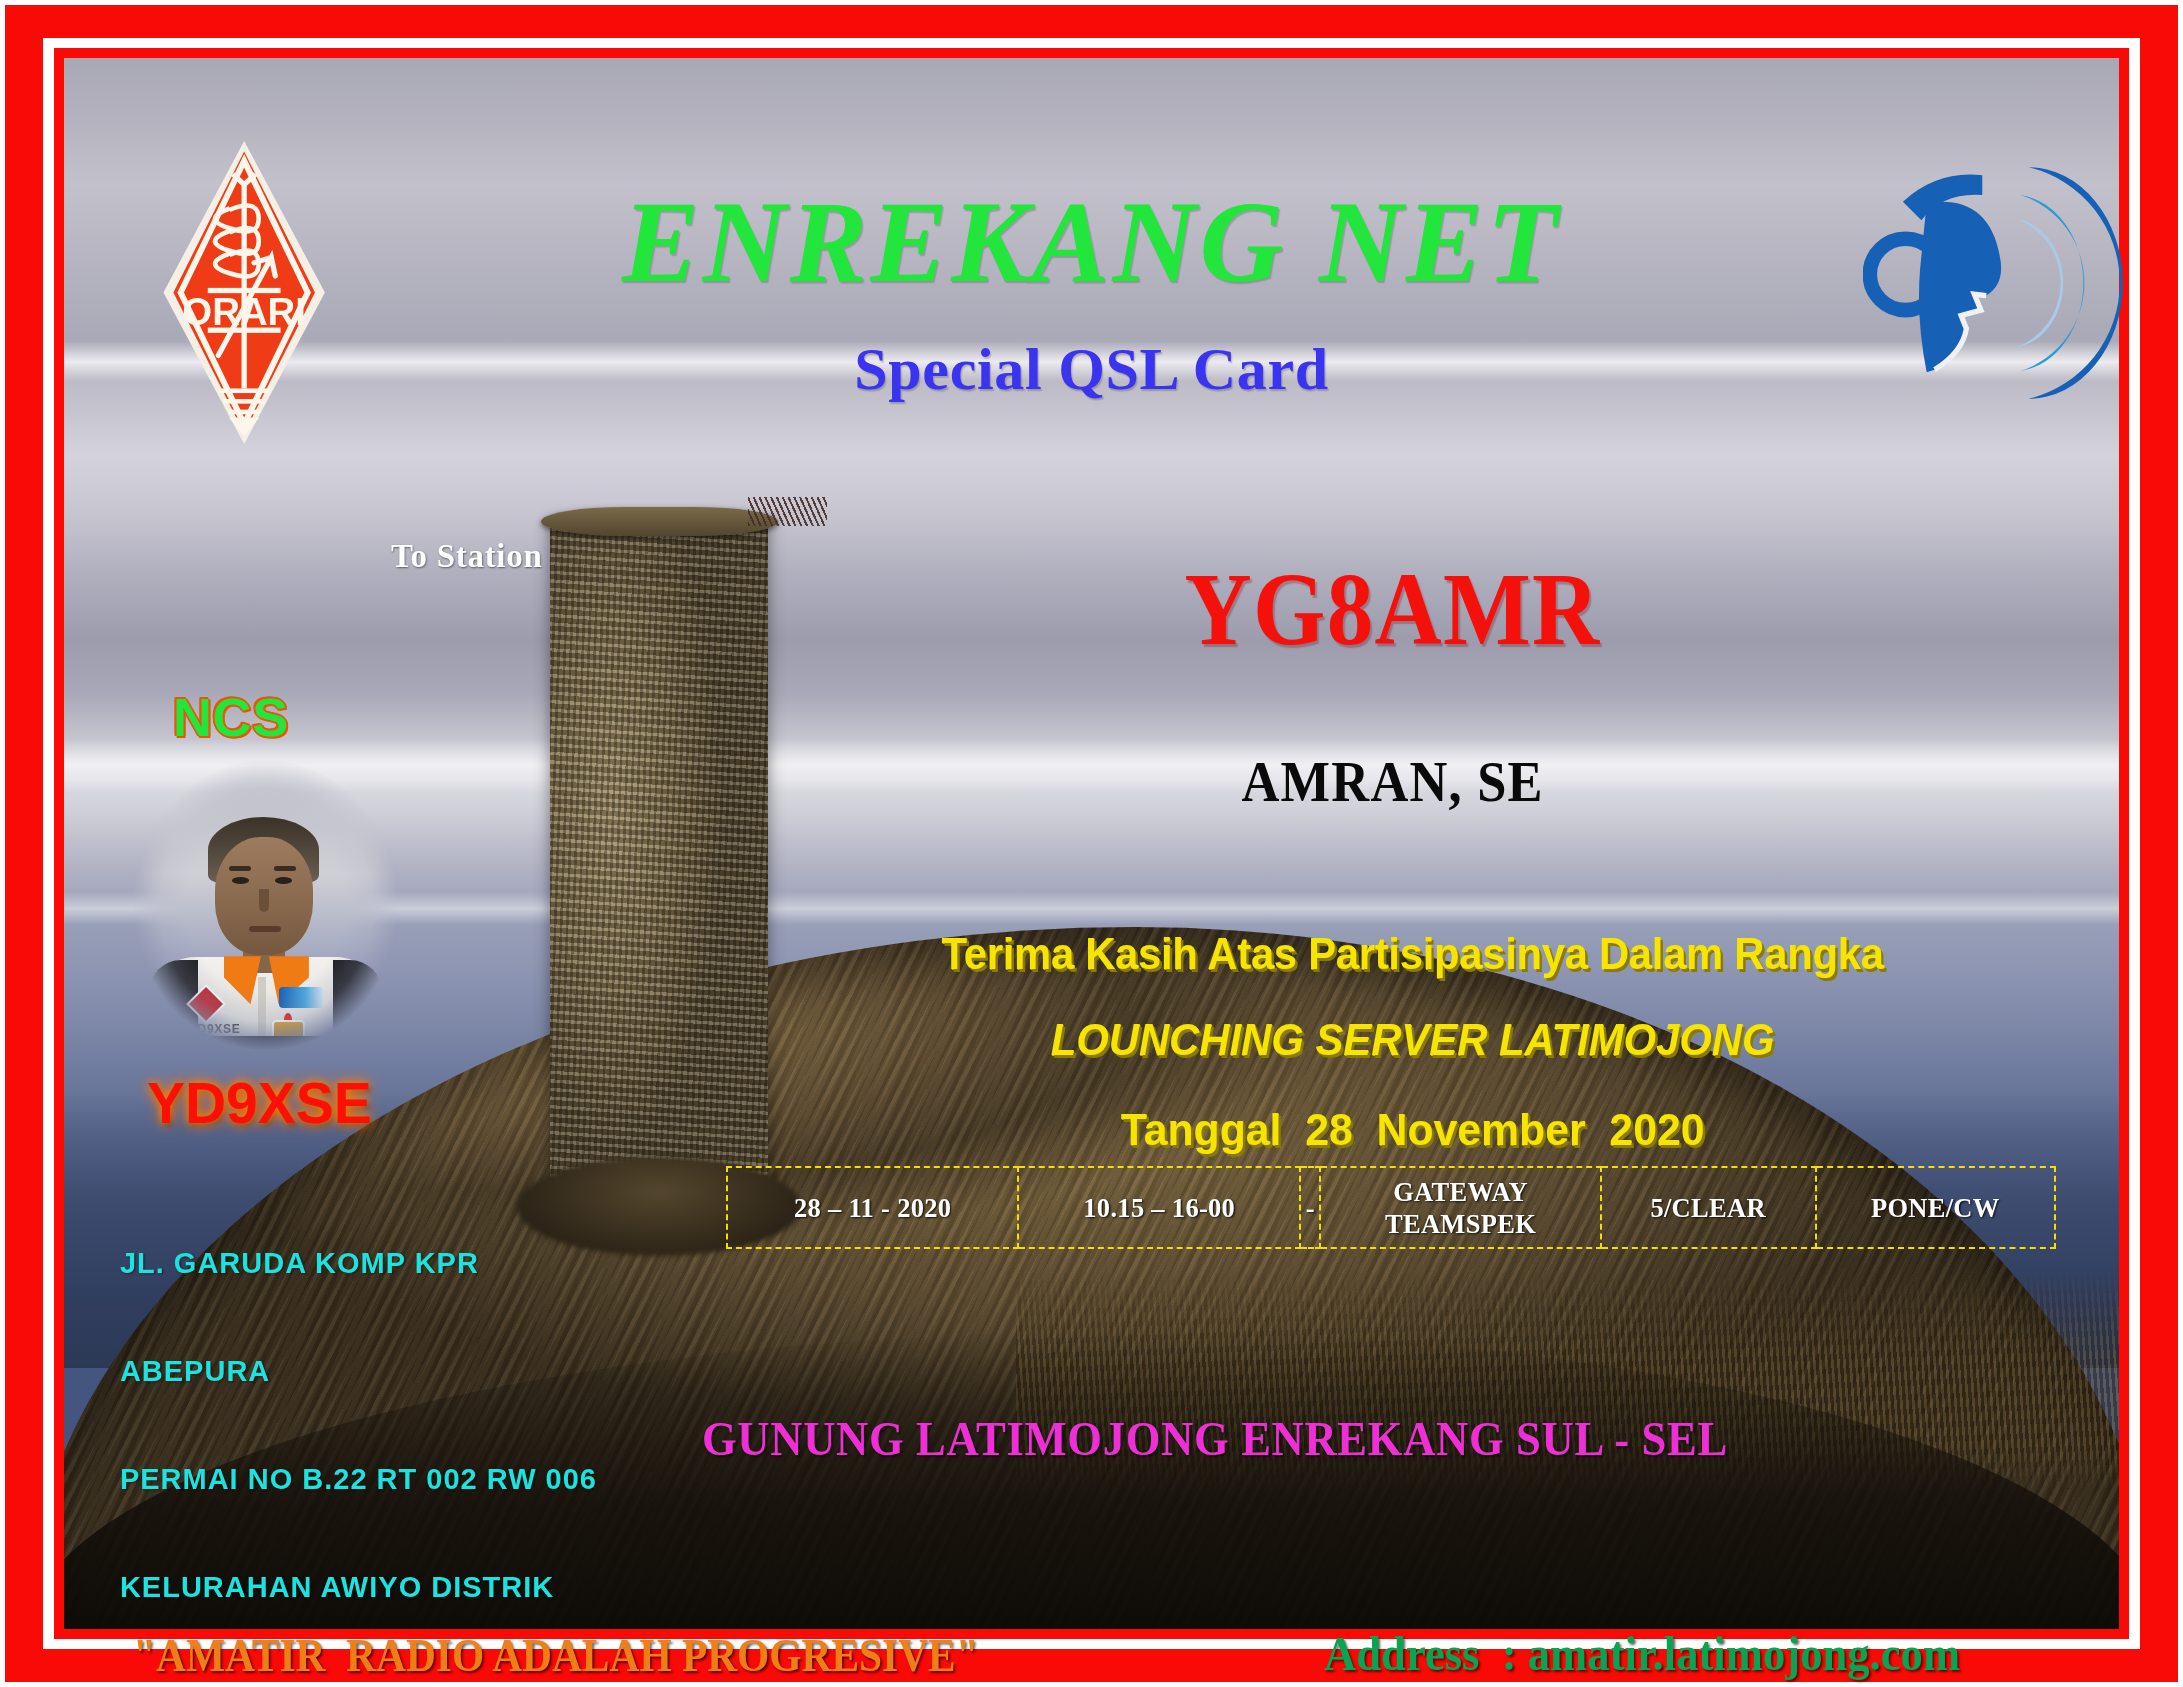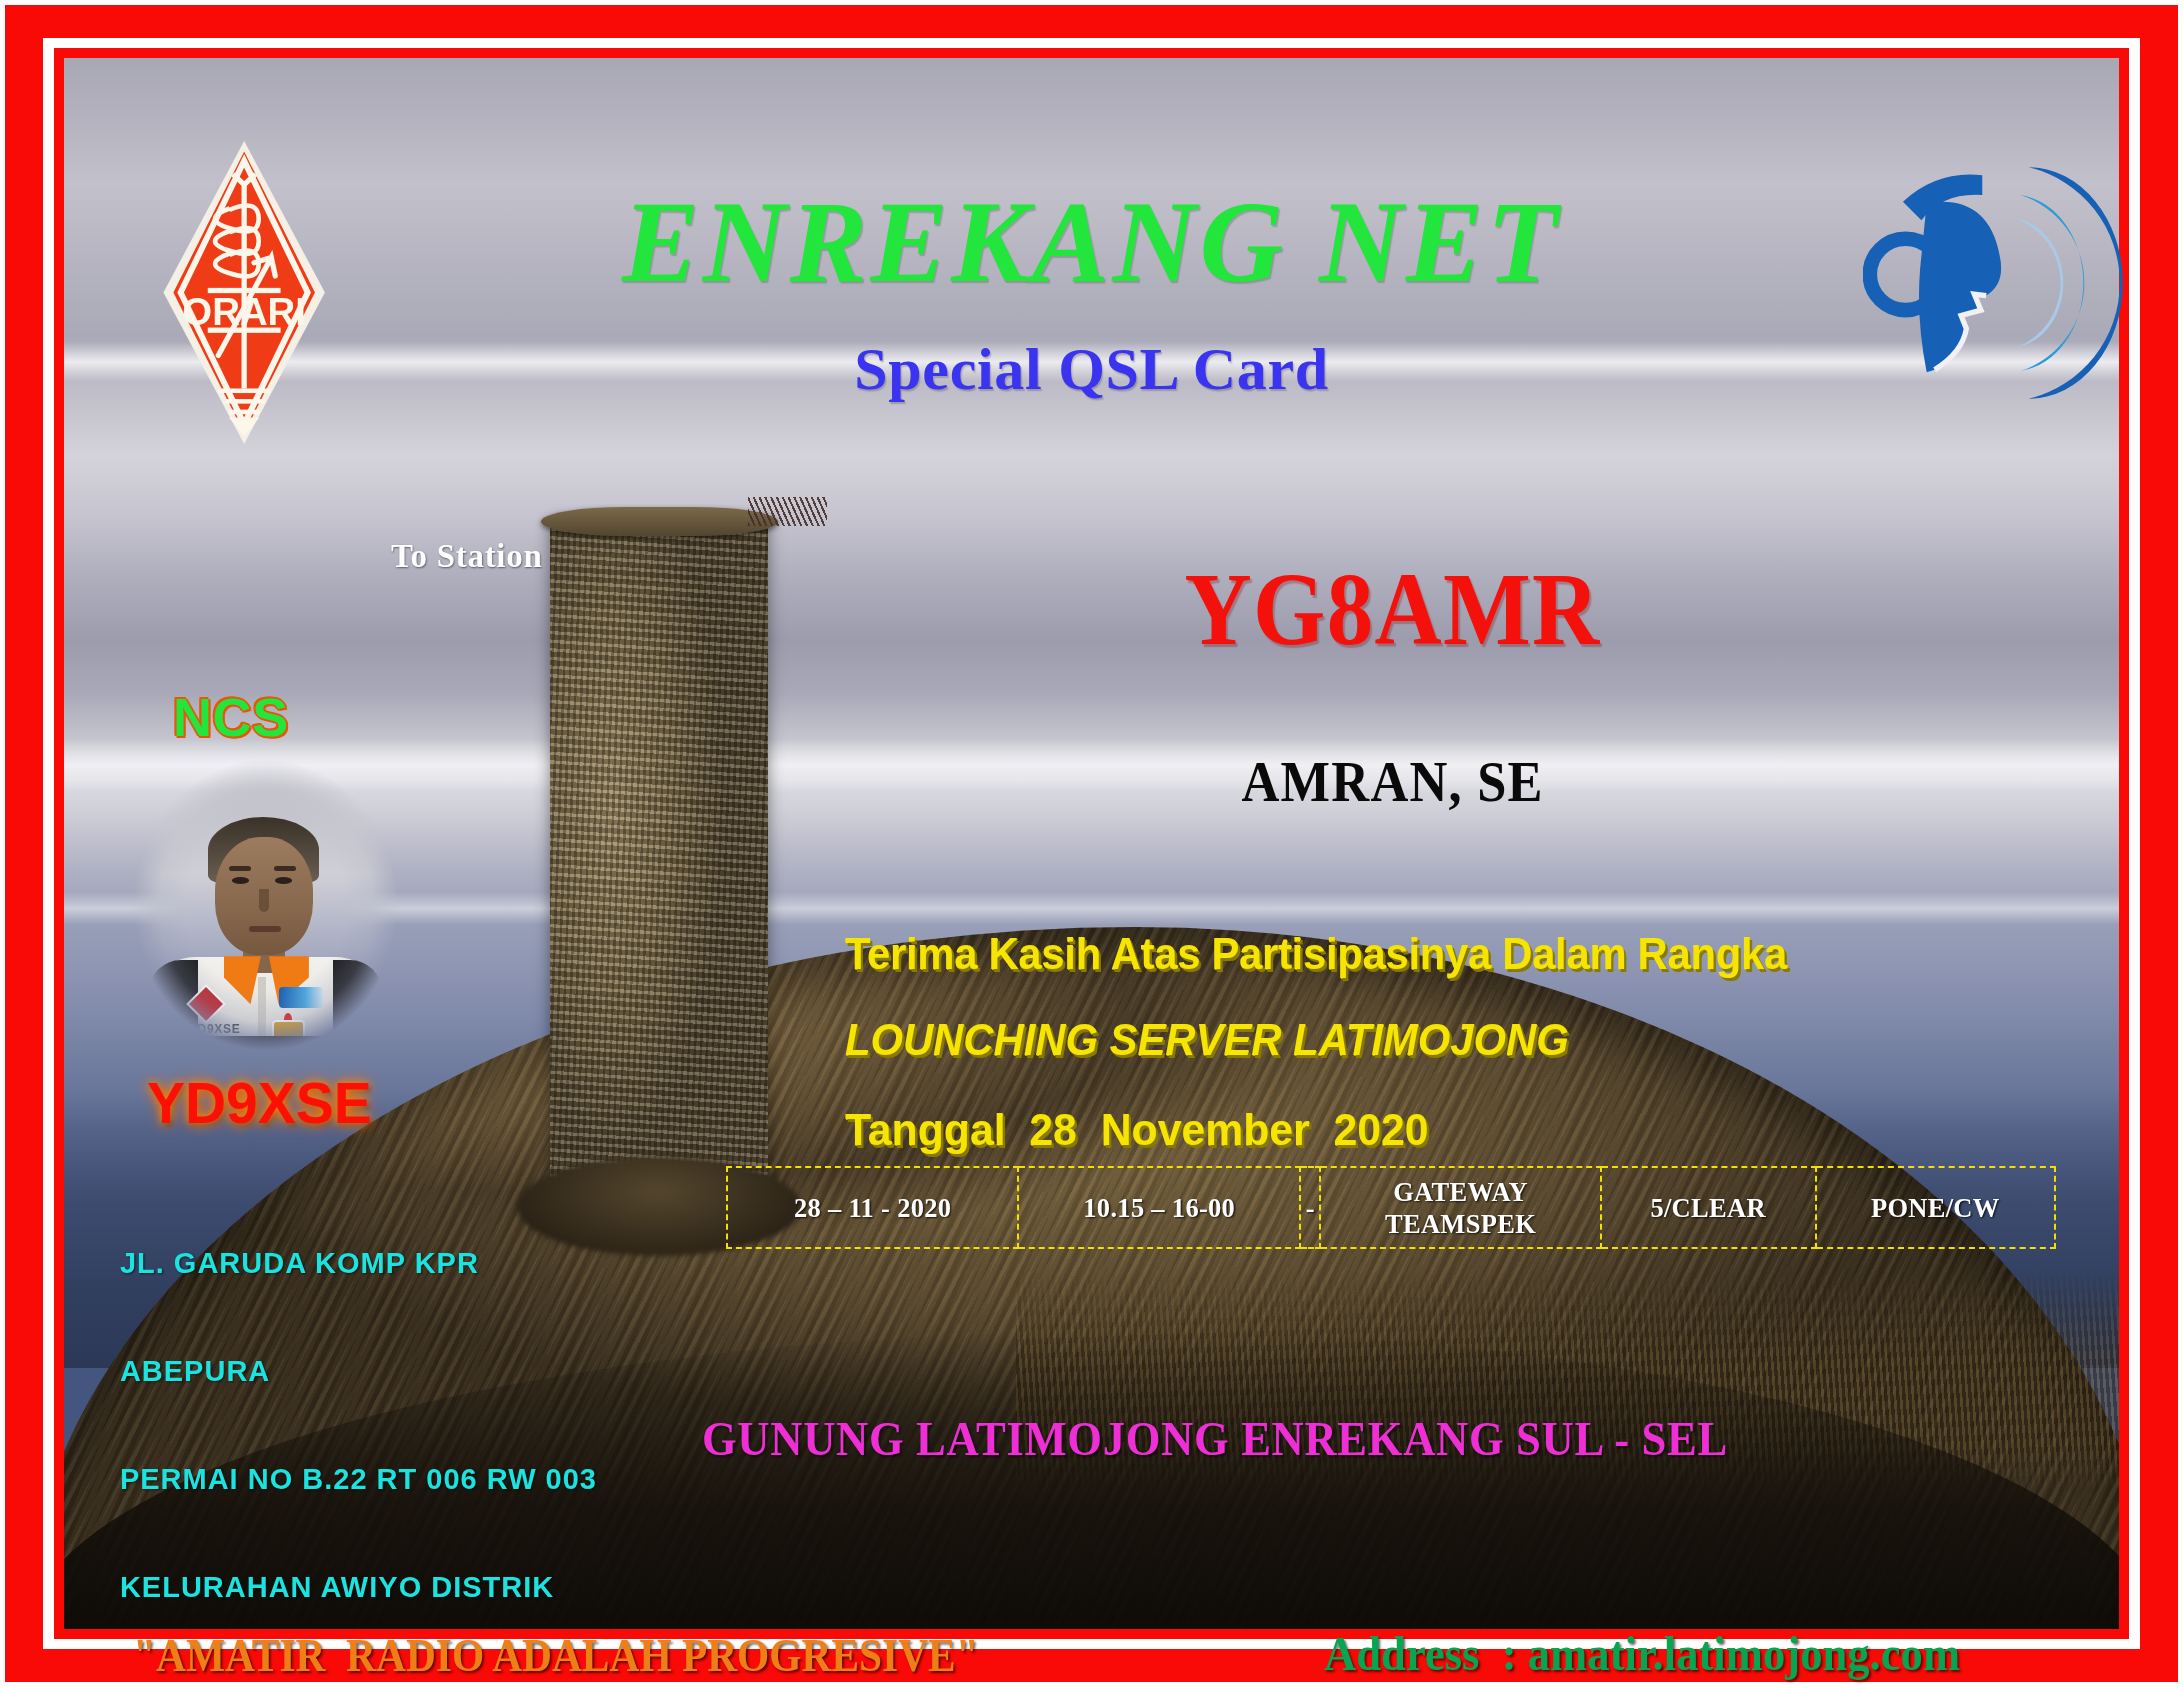--- a/index.html
+++ b/index.html
@@ -83,21 +83,21 @@
   .t-tostation{left:337px;top:490px;color:#ffffff;font-family:"Liberation Serif",serif;
     font-weight:bold;font-size:33px;letter-spacing:0.7px;text-shadow:0.7px 1.3px 2px rgba(0,0,0,.5);}
   .t-callsign{left:820px;right:218px;top:509px;text-align:center;color:#f4110c;
     font-family:"Liberation Serif",serif;font-weight:bold;font-size:93px;letter-spacing:1.3px;line-height:1;
     transform:scaleY(1.12);transform-origin:center top;
     text-shadow:2px 2px 1.3px rgba(120,0,0,.28);}
   .t-name{left:820px;right:218px;top:701px;text-align:center;color:#0a0a0a;
     font-family:"Liberation Serif",serif;font-weight:bold;font-size:57px;letter-spacing:1.3px;
     transform:scaleX(.92);transform-origin:center;}
 
-  .ybox{left:761px;right:119px;top:857px;text-align:left;}
+  .ybox{left:761px;right:119px;top:857px;text-align:center;}
   .y1{color:#f5e500;font-family:"Liberation Sans",sans-serif;font-weight:bold;font-size:44px;
     letter-spacing:-0.3px;transform:scaleX(.95);transform-origin:center;
     text-shadow:2.6px 2.6px 0 #8a7a05,0.7px 0.7px 0 #c9b400;}
   .y2{color:#f5e500;font-family:"Liberation Sans",sans-serif;font-weight:bold;font-style:italic;font-size:44px;
     margin-top:12px;letter-spacing:0px;transform:scaleX(.95);transform-origin:center;
     text-shadow:2.6px 2.6px 0 #8a7a05,0.7px 0.7px 0 #c9b400;}
   .y3{color:#f5e500;font-family:"Liberation Sans",sans-serif;font-weight:bold;font-size:45px;
     margin-top:14.6px;transform:scaleX(.95);transform-origin:center;
     text-shadow:2.6px 2.6px 0 #8a7a05,0.7px 0.7px 0 #c9b400;}
 
@@ -293,21 +293,21 @@
           <div class="op-badge"></div>
           <div class="op-belt"></div>
           <div class="op-orange"></div>
           <div class="op-label">YD9XSE</div>
         </div>
         <div class="abs t-yd9xse">YD9XSE</div>
 
         <div class="abs addr">
           <div>JL. GARUDA KOMP KPR</div>
           <div>ABEPURA</div>
-          <div>PERMAI NO B.22 RT 006 RW 003</div>
+          <div>PERMAI NO B.22 RT 002 RW 006</div>
           <div>KELURAHAN AWIYO DISTRIK</div>
           
           
         </div>
 
         <table class="qtable">
           <tbody>
           <tr class="drow">
             <td>28 – 11 - 2020</td>
             <td>10.15 – 16-00</td>

